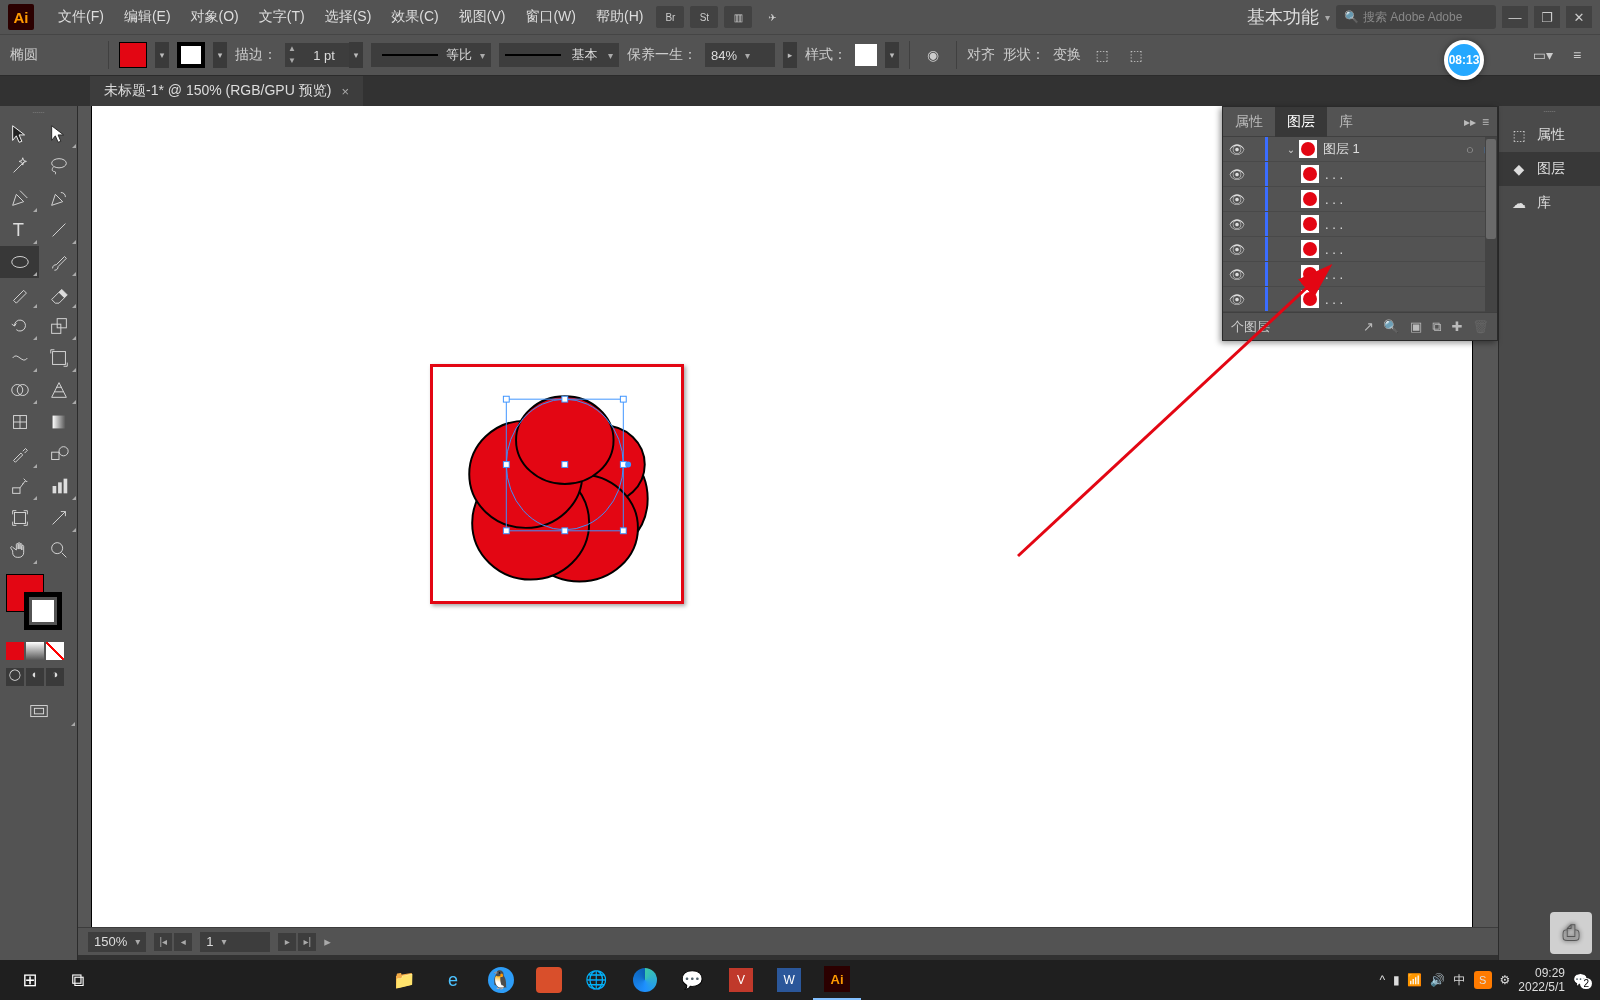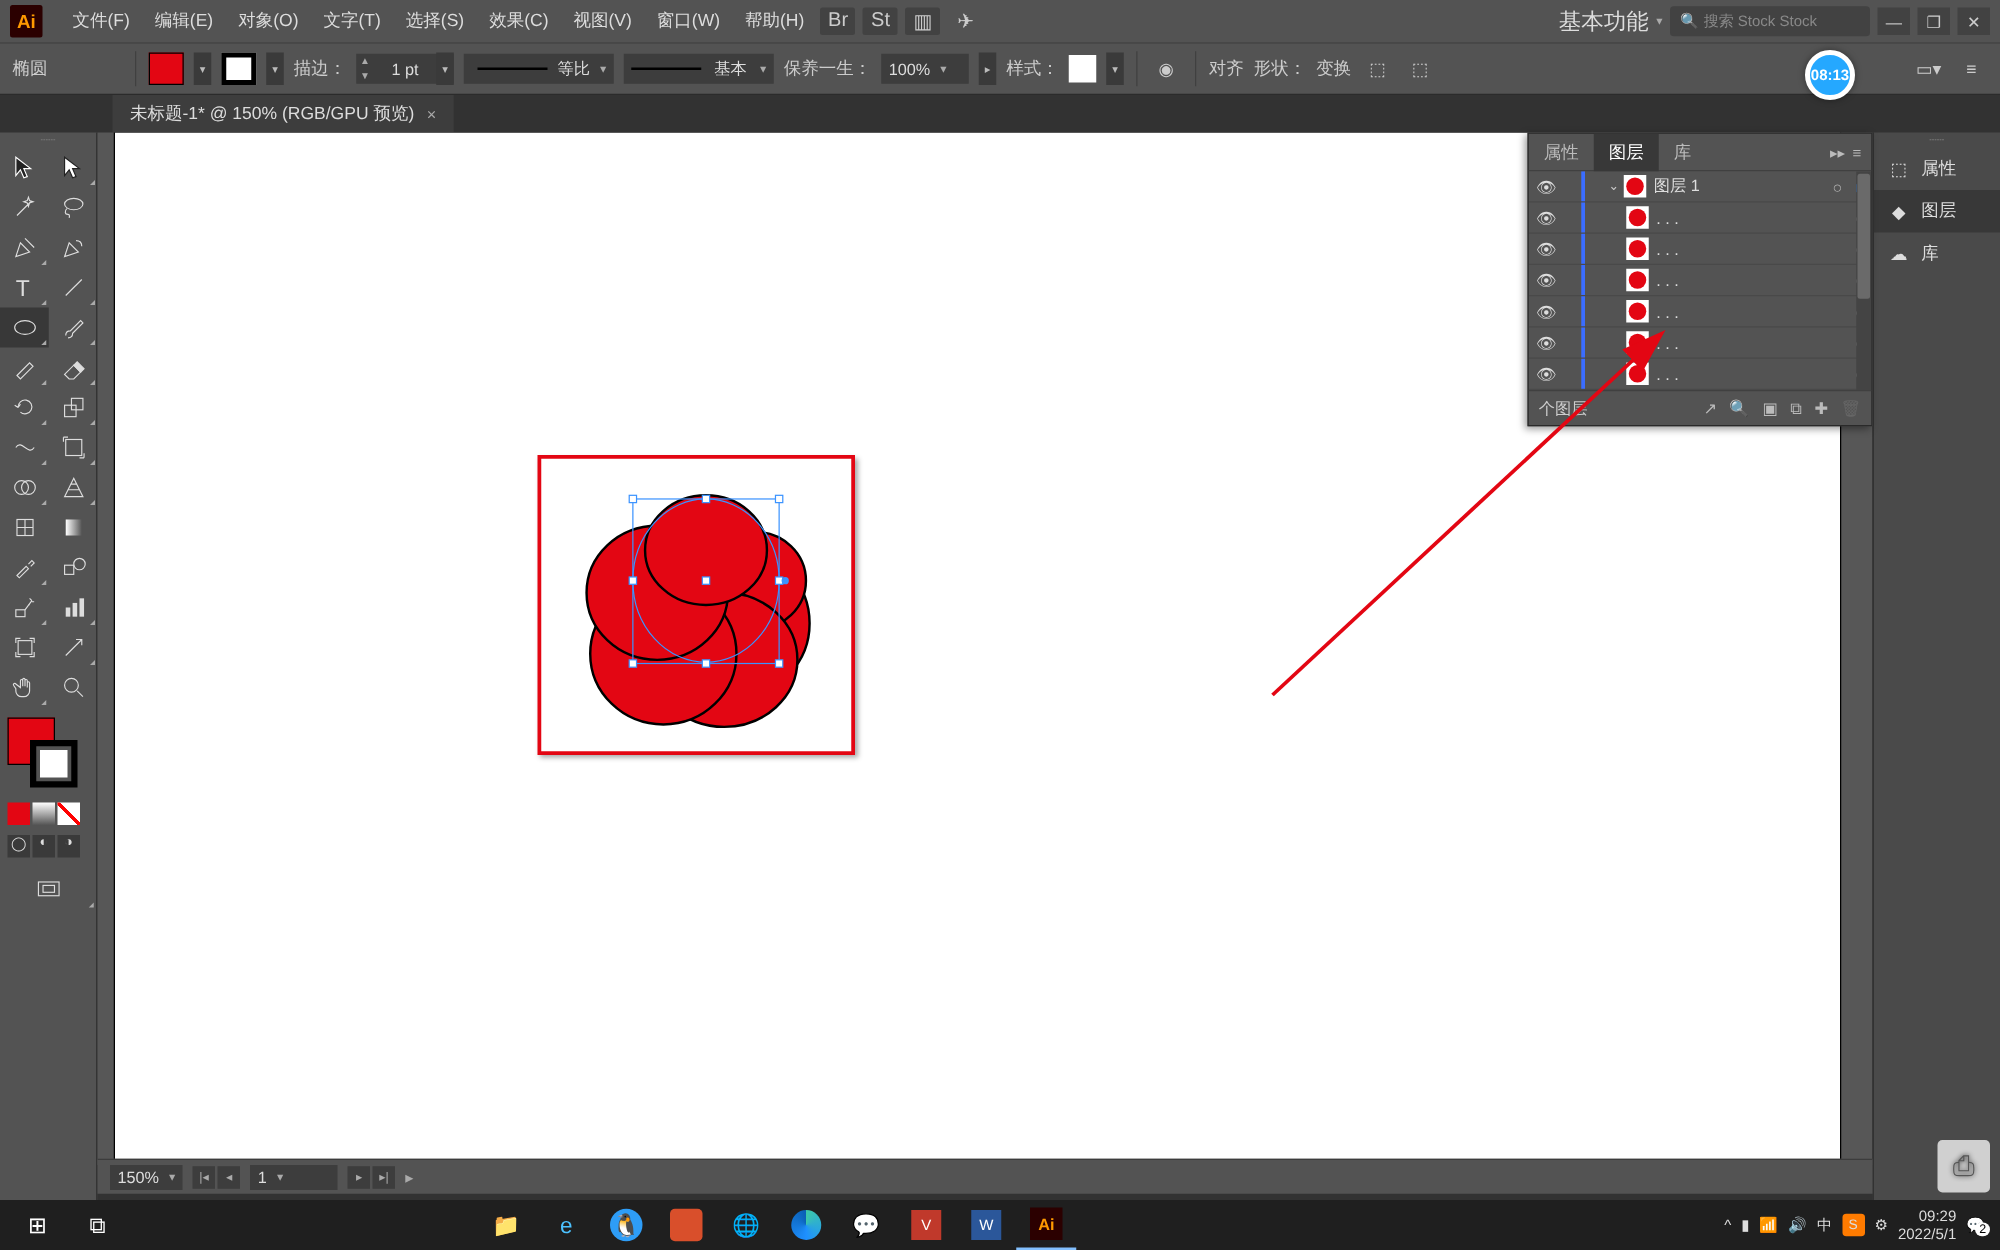--- a/index.html
+++ b/index.html
@@ -3,21 +3,21 @@
 <meta charset="utf-8">
 <style>
 * { margin:0; padding:0; box-sizing:border-box; font-family:"Microsoft YaHei",sans-serif; user-select:none; }
 body { width:1600px; height:1000px; background:#323232; overflow:hidden; position:relative; }
 
 
 .menubar { height:34px; background:#535353; display:flex; align-items:center; padding:0 8px; color:#ddd; font-size:14px; }
 .ai-logo { width:26px; height:26px; background:#2b0000; color:#ff9a00; font-weight:bold; display:flex; align-items:center; justify-content:center; border-radius:2px; margin-right:14px; font-size:15px; }
 .menubar .mitem { padding:4px 10px; cursor:pointer; }
 .menubar .spacer { flex:1; }
-.menubar .micon { width:28px; height:22px; background:#424242; margin:0 3px; display:flex; align-items:center; justify-content:center; color:#ccc; font-size:16px; border-radius:2px; }
+.menubar .micon { width:28px; height:22px; background:#424242; margin:0 3px; display:flex; align-items:center; justify-content:center; color:#ccc; font-size:10px; border-radius:2px; }
 .menubar .workspace { padding:3px 6px; font-size:18px; display:flex; align-items:center; gap:6px; }
 .menubar .workspace::after { content:"▾"; font-size:10px; color:#aaa; }
 .menubar .search { width:160px; height:24px; background:#424242; border-radius:3px; padding:0 8px; color:#888; font-size:12px; display:flex; align-items:center; gap:4px; }
 .menubar .winctl { width:26px; height:22px; background:#424242; margin-left:6px; display:flex; align-items:center; justify-content:center; color:#ccc; font-size:13px; }
 
 
 .ctrlbar { height:42px; background:#535353; border-top:1px solid #454545; border-bottom:1px solid #2b2b2b; display:flex; align-items:center; padding:0 10px; color:#ddd; font-size:14px; gap:8px; }
 .ctrlbar .toolname { width:88px; color:#ccc; }
 .swatch { width:28px; height:26px; background:#e30613; border:1px solid #000; }
 .swdrop { width:14px; height:26px; background:#3a3a3a; display:flex; align-items:center; justify-content:center; color:#bbb; font-size:9px; }
@@ -128,21 +128,21 @@
   <div class="mitem">窗口(W)</div>
   <div class="mitem">帮助(H)</div>
   <div class="micon">Br</div>
   <div class="micon">St</div>
   <div class="micon">▥</div>
   <div class="micon" style="background:none">✈</div>
   <div class="spacer"></div>
   <div class="workspace">基本功能</div>
   <div class="search">
     <span>🔍</span>
-    <span>搜索 Stock Stock</span>
+    <span>搜索 Adobe Adobe</span>
   </div>
   <div class="winctl">—</div>
   <div class="winctl">❐</div>
   <div class="winctl">✕</div>
 </div>
 
 <div class="ctrlbar">
   <span class="toolname">椭圆</span>
   <div class="sep"></div>
   <div class="swatch"></div>
@@ -161,21 +161,21 @@
   <div class="dropdown" style="width:120px;justify-content:flex-end">
     <div class="stroke-line"></div>
       <span>等比</span>
   </div>
   <div class="dropdown" style="width:120px;justify-content:space-between">
     <div class="stroke-line"></div>
       <span>基本</span>
   </div>
   <span class="lab">保养一生：</span>
   <div class="dropdown" style="width:70px">
-      <span>100%</span>
+      <span>84%</span>
     </div>
   <div class="swdrop">▸</div>
   <span class="lab">样式：</span>
   <div style="width:22px;height:22px;background:#fff"></div>
   <div class="swdrop">▾</div>
   <div class="sep"></div>
   <div class="iconbtn">◉</div>
   <div class="sep"></div>
   <span class="lab">对齐</span>
   <span class="lab">形状：</span>

